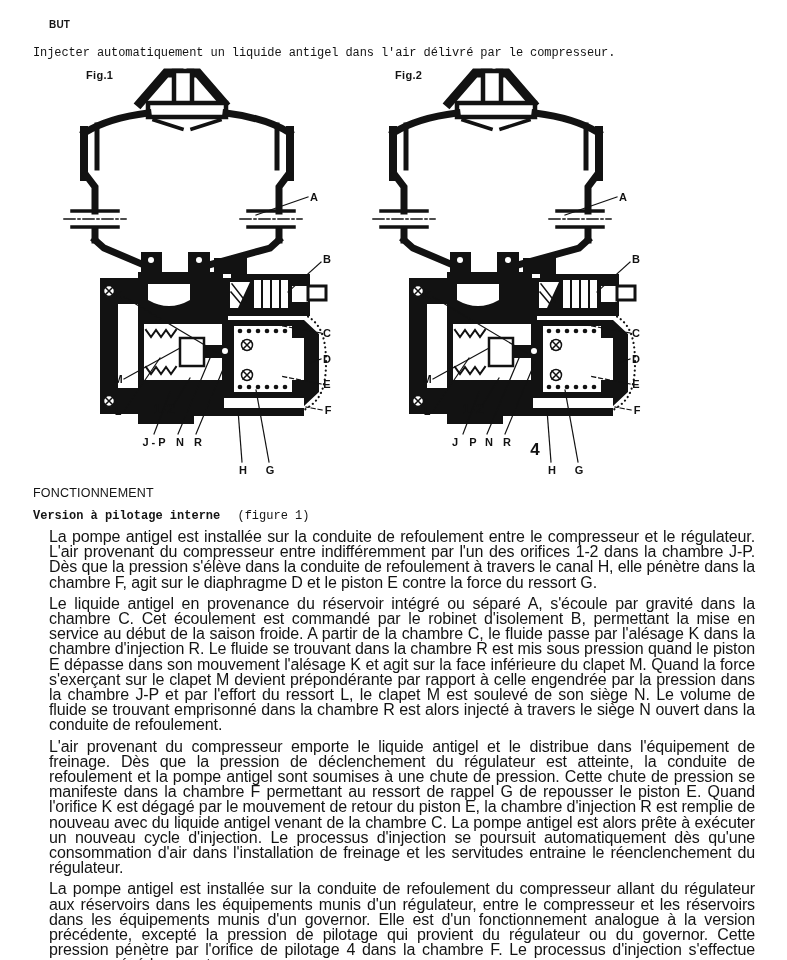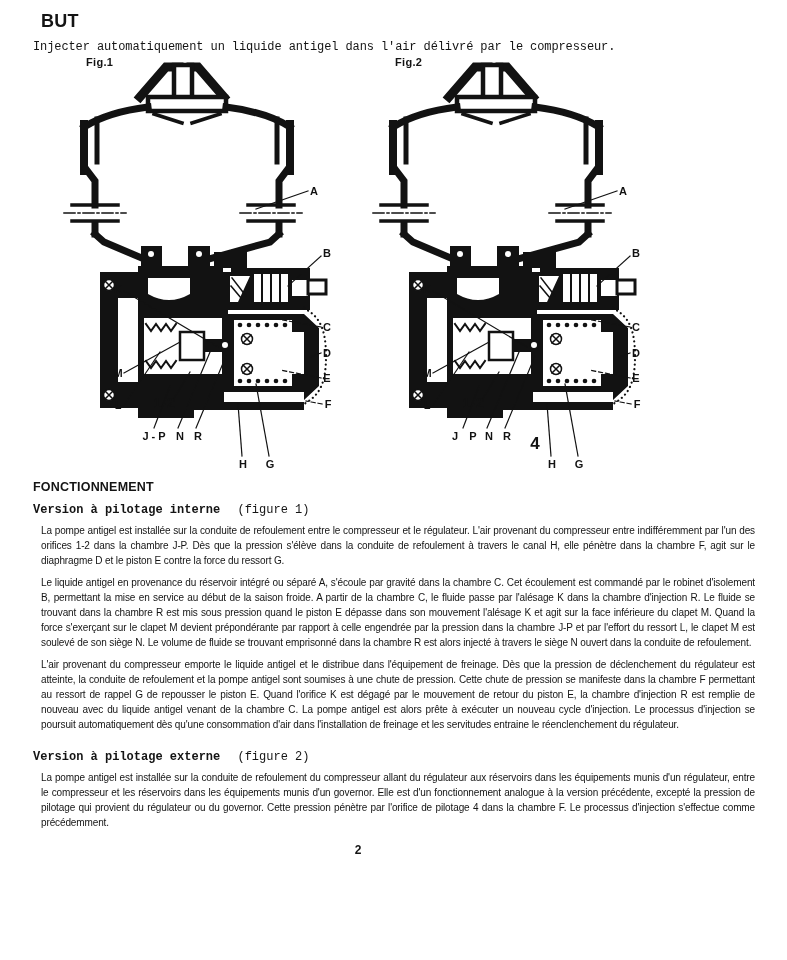--- a/index.html
+++ b/index.html
@@ -2,31 +2,31 @@
 <html><head>
 <meta charset="utf-8">
 <style>
   html,body{margin:0;padding:0;}
   body{
     width:787px;height:960px;background:#ffffff;
     font-family:"Liberation Sans","DejaVu Sans",sans-serif;
     color:#141414;overflow:hidden;
   }
   .page{position:relative;width:787px;height:960px;padding:3px 32px 0 33px;box-sizing:border-box;}
-  h1.but{font-size:18px;font-weight:bold;margin:8px;letter-spacing:.2px;}
+  h1.but{font-size:10px;font-weight:bold;margin:16px;letter-spacing:.2px;}
   p.intro{font-size:12px;margin:7px 0 0 0;letter-spacing:-.1px;font-family:Liberation Mono, monospace;}
   .figures{position:relative;height:420px;margin-top:2px;}
   .fig{position:absolute;top:0;width:330px;height:420px;}
-  .fig-caption{position:absolute;left:44px;top:0;font-size:11px;font-weight:bold;letter-spacing:.3px;}
+  .fig-caption{position:absolute;left:44px;top:7px;font-size:11px;font-weight:bold;letter-spacing:.3px;}
   .fig-svg{position:absolute;left:0;top:0;width:330px;height:415px;}
   .labels text{font-family:"Liberation Sans","DejaVu Sans",sans-serif;font-weight:bold;fill:#121212;}
-  h2.fonc{font-size:12.5px;font-weight:bold;margin:4px 0 0 0;letter-spacing:.2px;}
+  h2.fonc{font-size:12.5px;font-weight:normal;margin:4px 0 0 0;letter-spacing:.2px;}
   h3.sub{font-size:12px;font-weight:bold;margin:9px 0 0 0;font-family:Liberation Mono, monospace;}
   h3.sub .figref{font-weight:normal;margin-left:10px;}
-  p.body{font-size:10px;line-height:15.2px;text-align:justify;margin:6px 0 0 8px;letter-spacing:-.12px;}
+  p.body{font-size:16px;line-height:15.2px;text-align:justify;margin:6px 0 0 16px;letter-spacing:-.12px;}
   .pageno{width:650px;text-align:center;font-size:12px;font-weight:bold;margin-top:13px;}
   .defs-svg{position:absolute;width:0;height:0;}
 </style>
 </head>
 <body>
 
 <div class="page">
 
   <h1 class="but">BUT</h1>
   <p class="intro">Injecter automatiquement un liquide antigel dans l'air délivré par le compresseur.</p>
@@ -192,20 +192,16 @@
   <h2 class="fonc">FONCTIONNEMENT</h2>
 
   <h3 class="sub">
     <span>Version à pilotage interne</span>
     <span class="figref">(figure 1)</span>
   </h3>
   <p class="body">La pompe antigel est installée sur la conduite de refoulement entre le compresseur et le régulateur. L'air provenant du compresseur entre indifféremment par l'un des orifices 1-2 dans la chambre J-P. Dès que la pression s'élève dans la conduite de refoulement à travers le canal H, elle pénètre dans la chambre F, agit sur le diaphragme D et le piston E contre la force du ressort G.</p>
   <p class="body">Le liquide antigel en provenance du réservoir intégré ou séparé A, s'écoule par gravité dans la chambre C. Cet écoulement est commandé par le robinet d'isolement B, permettant la mise en service au début de la saison froide. A partir de la chambre C, le fluide passe par l'alésage K dans la chambre d'injection R. Le fluide se trouvant dans la chambre R est mis sous pression quand le piston E dépasse dans son mouvement l'alésage K et agit sur la face inférieure du clapet M. Quand la force s'exerçant sur le clapet M devient prépondérante par rapport à celle engendrée par la pression dans la chambre J-P et par l'effort du ressort L, le clapet M est soulevé de son siège N. Le volume de fluide se trouvant emprisonné dans la chambre R est alors injecté à travers le siège N ouvert dans la conduite de refoulement.</p>
   <p class="body">L'air provenant du compresseur emporte le liquide antigel et le distribue dans l'équipement de freinage. Dès que la pression de déclenchement du régulateur est atteinte, la conduite de refoulement et la pompe antigel sont soumises à une chute de pression. Cette chute de pression se manifeste dans la chambre F permettant au ressort de rappel G de repousser le piston E. Quand l'orifice K est dégagé par le mouvement de retour du piston E, la chambre d'injection R est remplie de nouveau avec du liquide antigel venant de la chambre C. La pompe antigel est alors prête à exécuter un nouveau cycle d'injection. Le processus d'injection se poursuit automatiquement dès qu'une consommation d'air dans l'installation de freinage et les servitudes entraine le réenclenchement du régulateur.</p>
 
-  <h3 class="sub" style="margin-top:17px">
-    <span>Version à pilotage externe</span>
-    <span class="figref">(figure 2)</span>
-  </h3>
   <p class="body">La pompe antigel est installée sur la conduite de refoulement du compresseur allant du régulateur aux réservoirs dans les équipements munis d'un régulateur, entre le compresseur et les réservoirs dans les équipements munis d'un governor. Elle est d'un fonctionnement analogue à la version précédente, excepté la pression de pilotage qui provient du régulateur ou du governor. Cette pression pénètre par l'orifice de pilotage 4 dans la chambre F. Le processus d'injection s'effectue comme précédemment.</p>
 
   <div class="pageno">2</div>
 </div>
 
 </body></html>

